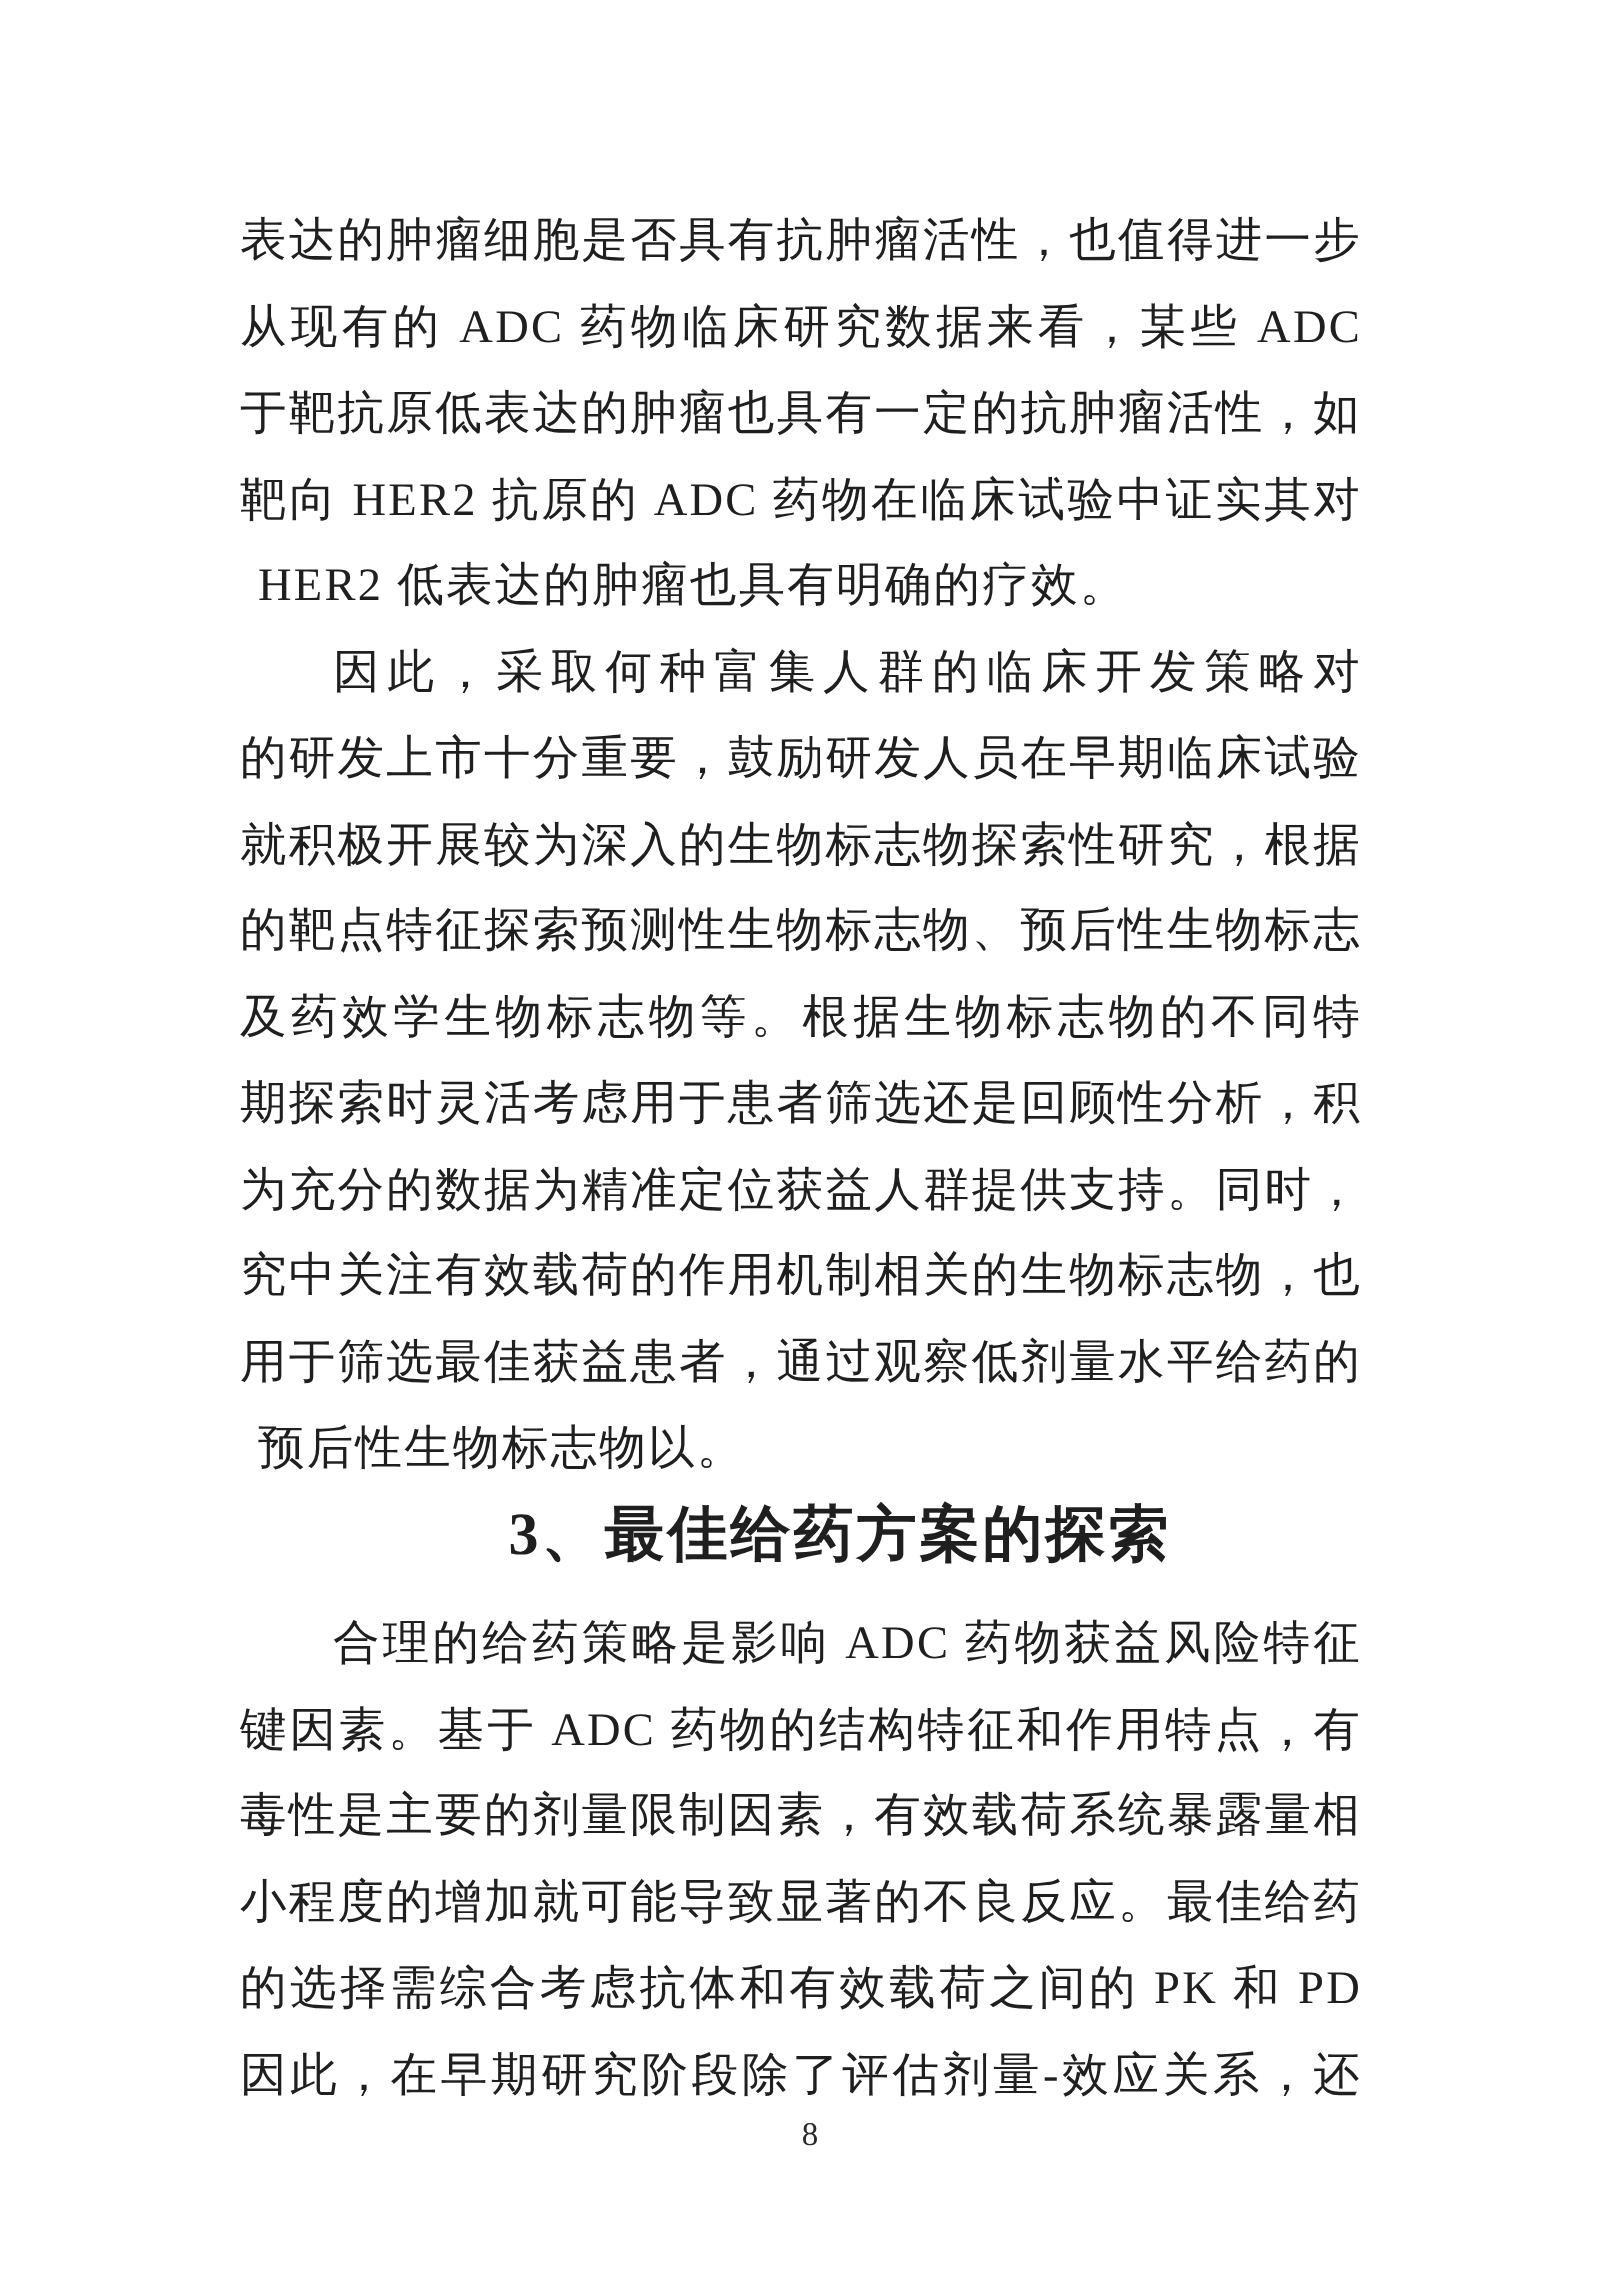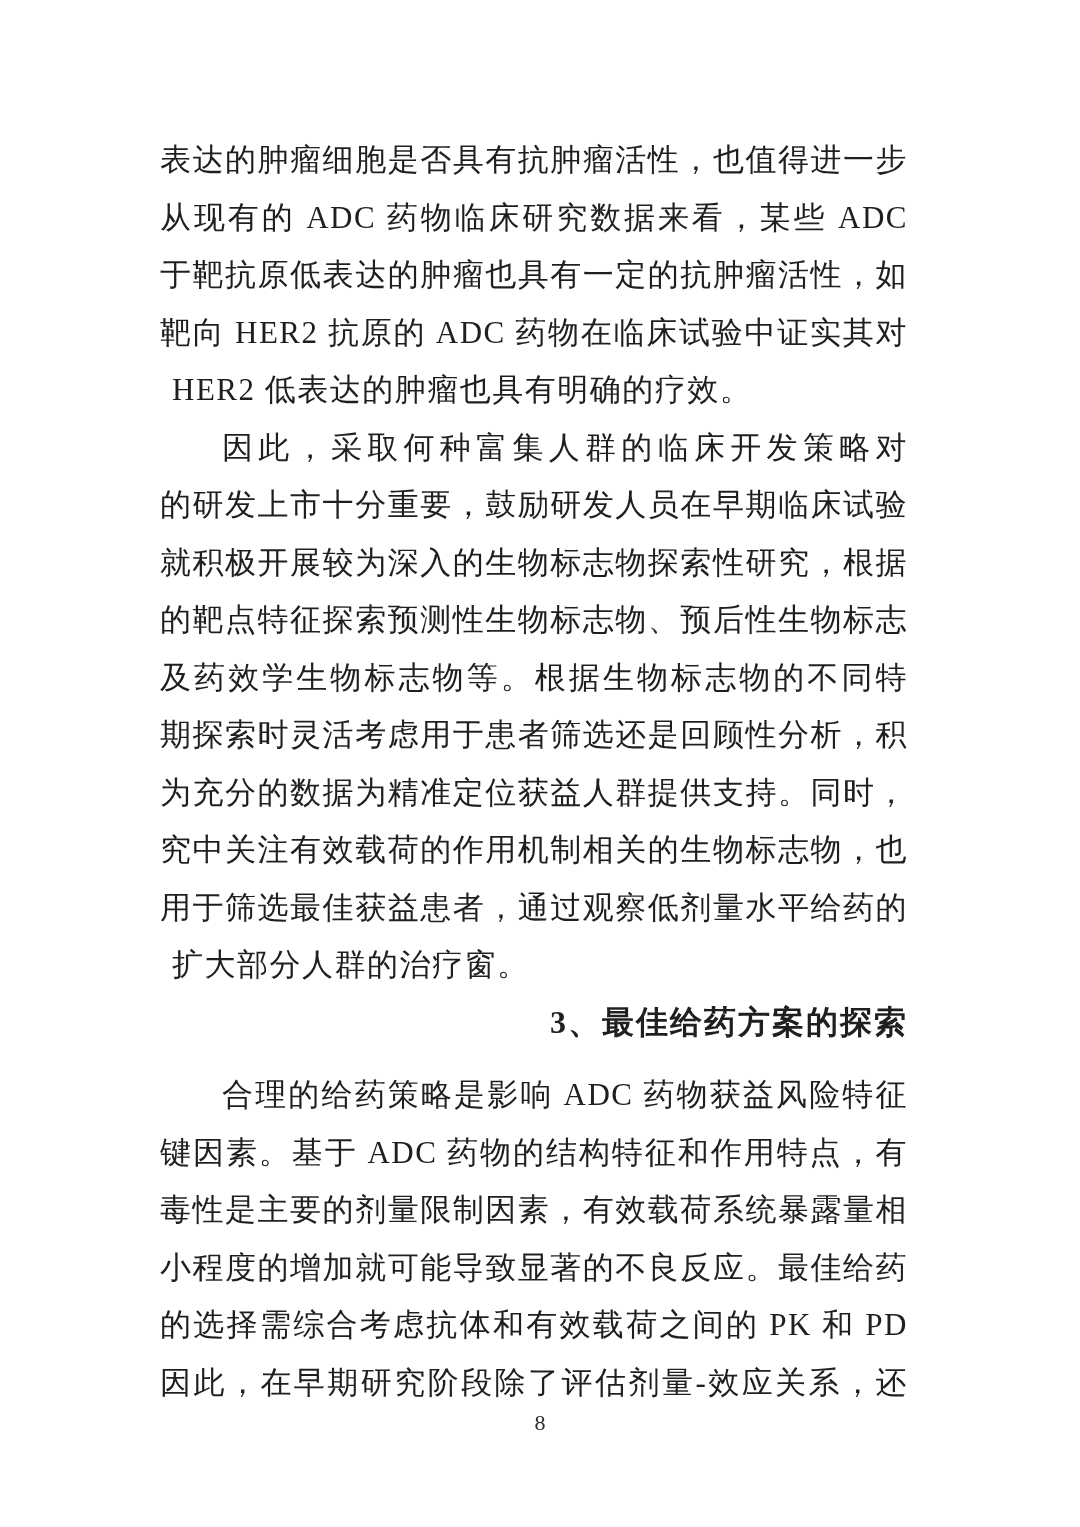--- a/index.html
+++ b/index.html
@@ -43,28 +43,28 @@
   
   .line.l {
     text-align: left;
     margin-left: 12px;
   }
   
   .line.ind {
     text-indent: 2em;
   }
   .heading {
-    font-size: 32px;
+    font-size: 40px;
     font-weight: bold;
     height: 57.5px;
     line-height: 57.5px;
     padding-left: 52px;
     letter-spacing: 2px;
     margin-bottom: 15px;
-    text-align: right;
+    text-align: center;
   }
   .page-number {
     position: absolute;
     left: 0;
     right: 0;
     top: 1408px;
     height: 30px;
     line-height: 30px;
     text-align: center;
     font-size: 22px;
@@ -88,21 +88,21 @@
     <div class="para">
       <div class="line j ind">因此，采取何种富集人群的临床开发策略对 ADC 药物</div>
       <div class="line j">的研发上市十分重要，鼓励研发人员在早期临床试验阶段</div>
       <div class="line j">就积极开展较为深入的生物标志物探索性研究，根据 ADC</div>
       <div class="line j">的靶点特征探索预测性生物标志物、预后性生物标志物以</div>
       <div class="line j">及药效学生物标志物等。根据生物标志物的不同特点，早</div>
       <div class="line j">期探索时灵活考虑用于患者筛选还是回顾性分析，积累较</div>
       <div class="line j">为充分的数据为精准定位获益人群提供支持。同时，在研</div>
       <div class="line j">究中关注有效载荷的作用机制相关的生物标志物，也可能</div>
       <div class="line j">用于筛选最佳获益患者，通过观察低剂量水平给药的反应，</div>
-      <div class="line l">扩大部分人群的治疗窗。</div>
+      <div class="line l">预后性生物标志物以。</div>
     </div>
 
     <div class="heading">3、最佳给药方案的探索</div>
 
     <div class="para">
       <div class="line j ind">合理的给药策略是影响 ADC 药物获益风险特征的关</div>
       <div class="line j">键因素。基于 ADC 药物的结构特征和作用特点，有效载荷</div>
       <div class="line j">毒性是主要的剂量限制因素，有效载荷系统暴露量相对较</div>
       <div class="line j">小程度的增加就可能导致显著的不良反应。最佳给药策略</div>
       <div class="line j">的选择需综合考虑抗体和有效载荷之间的 PK 和 PD 差异，</div>

